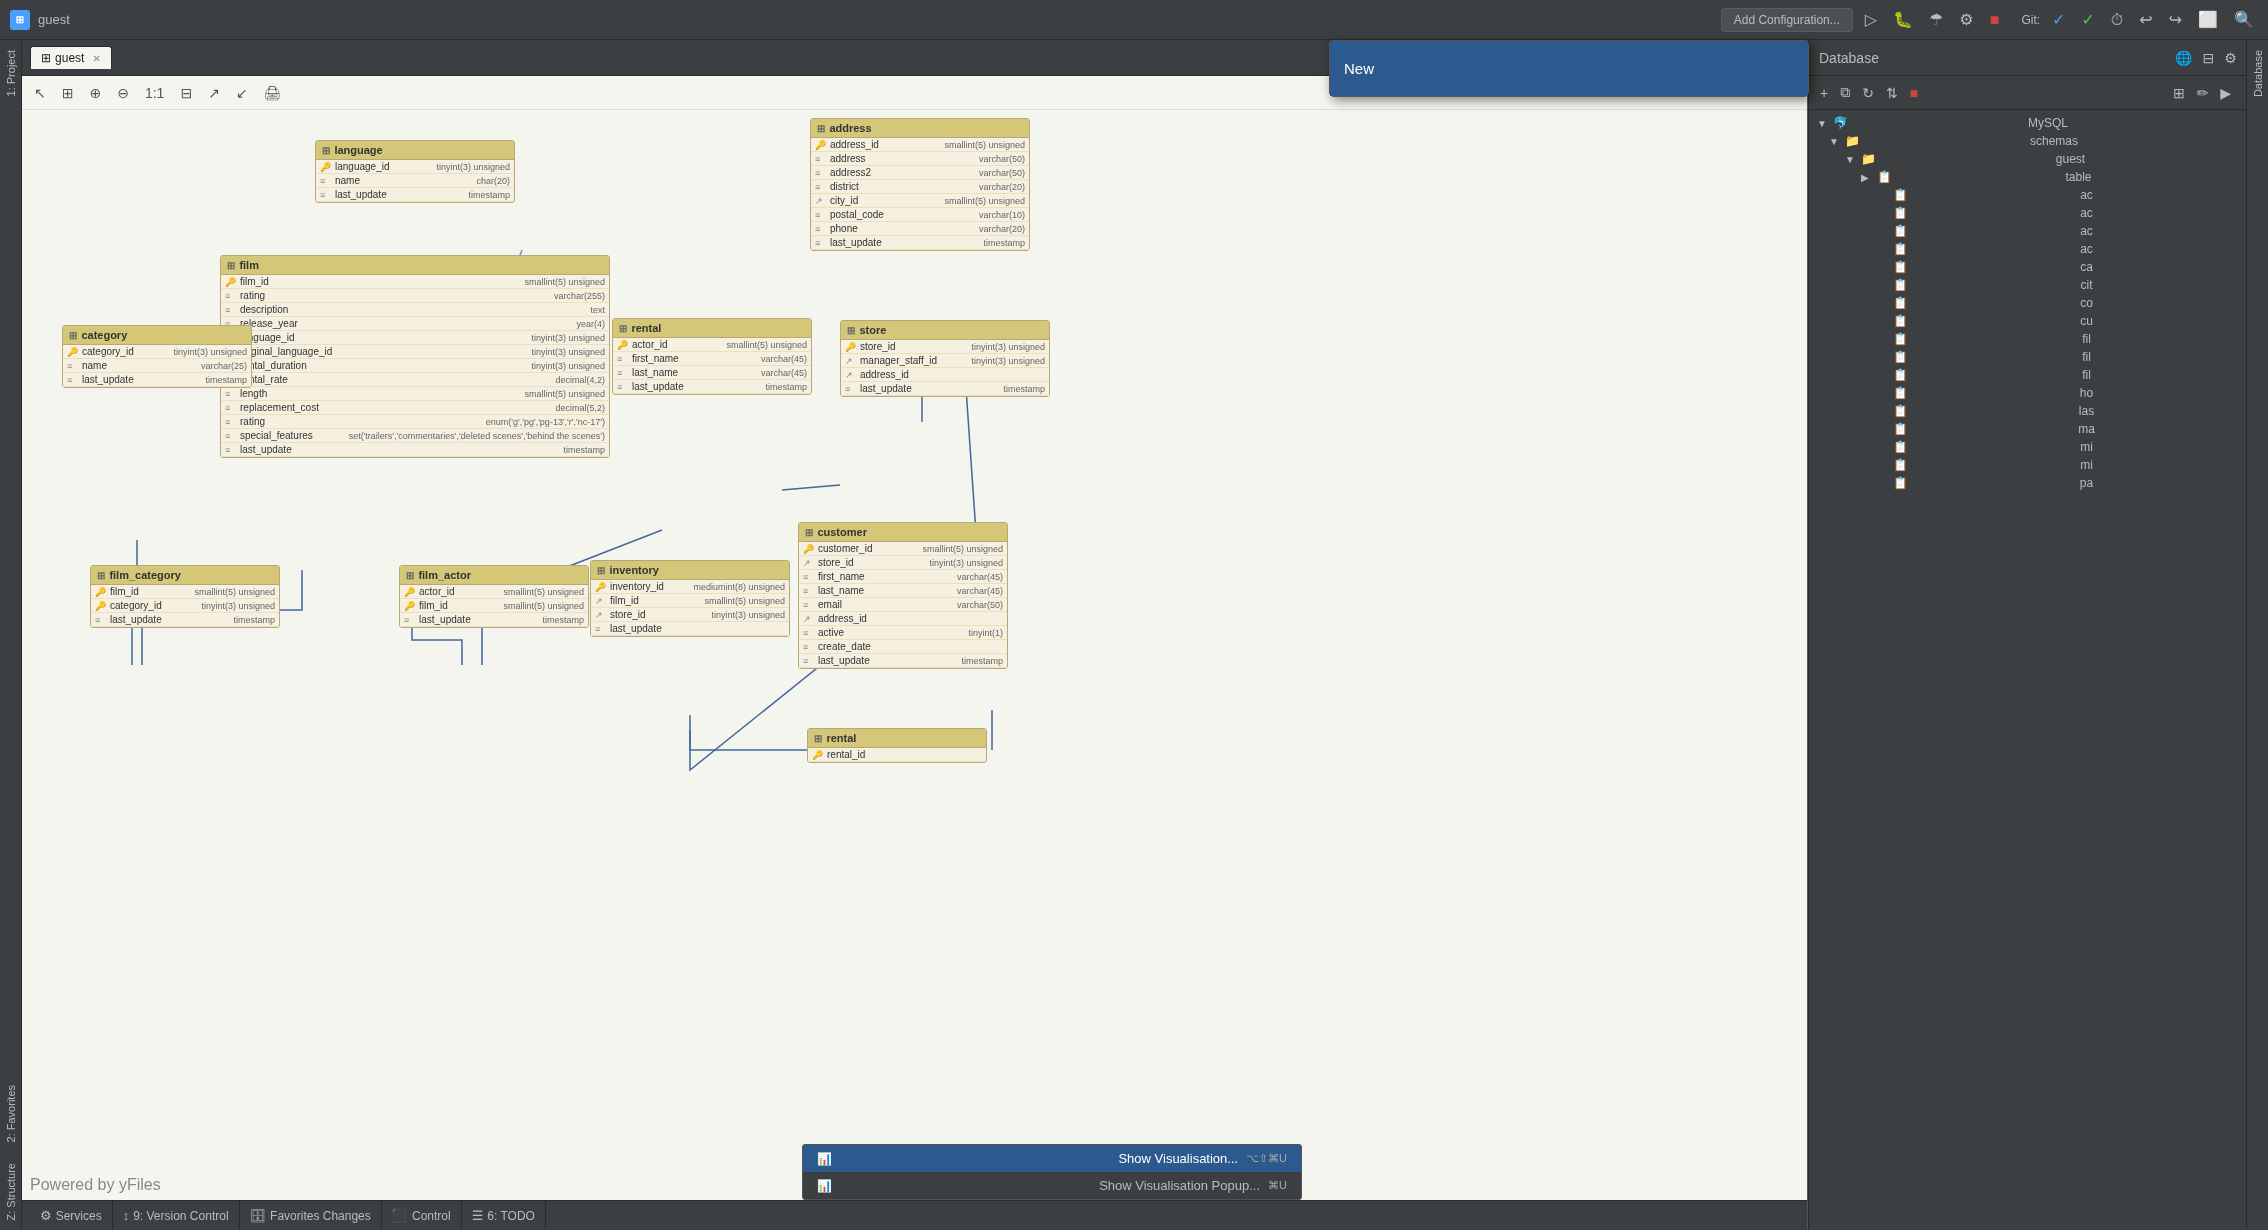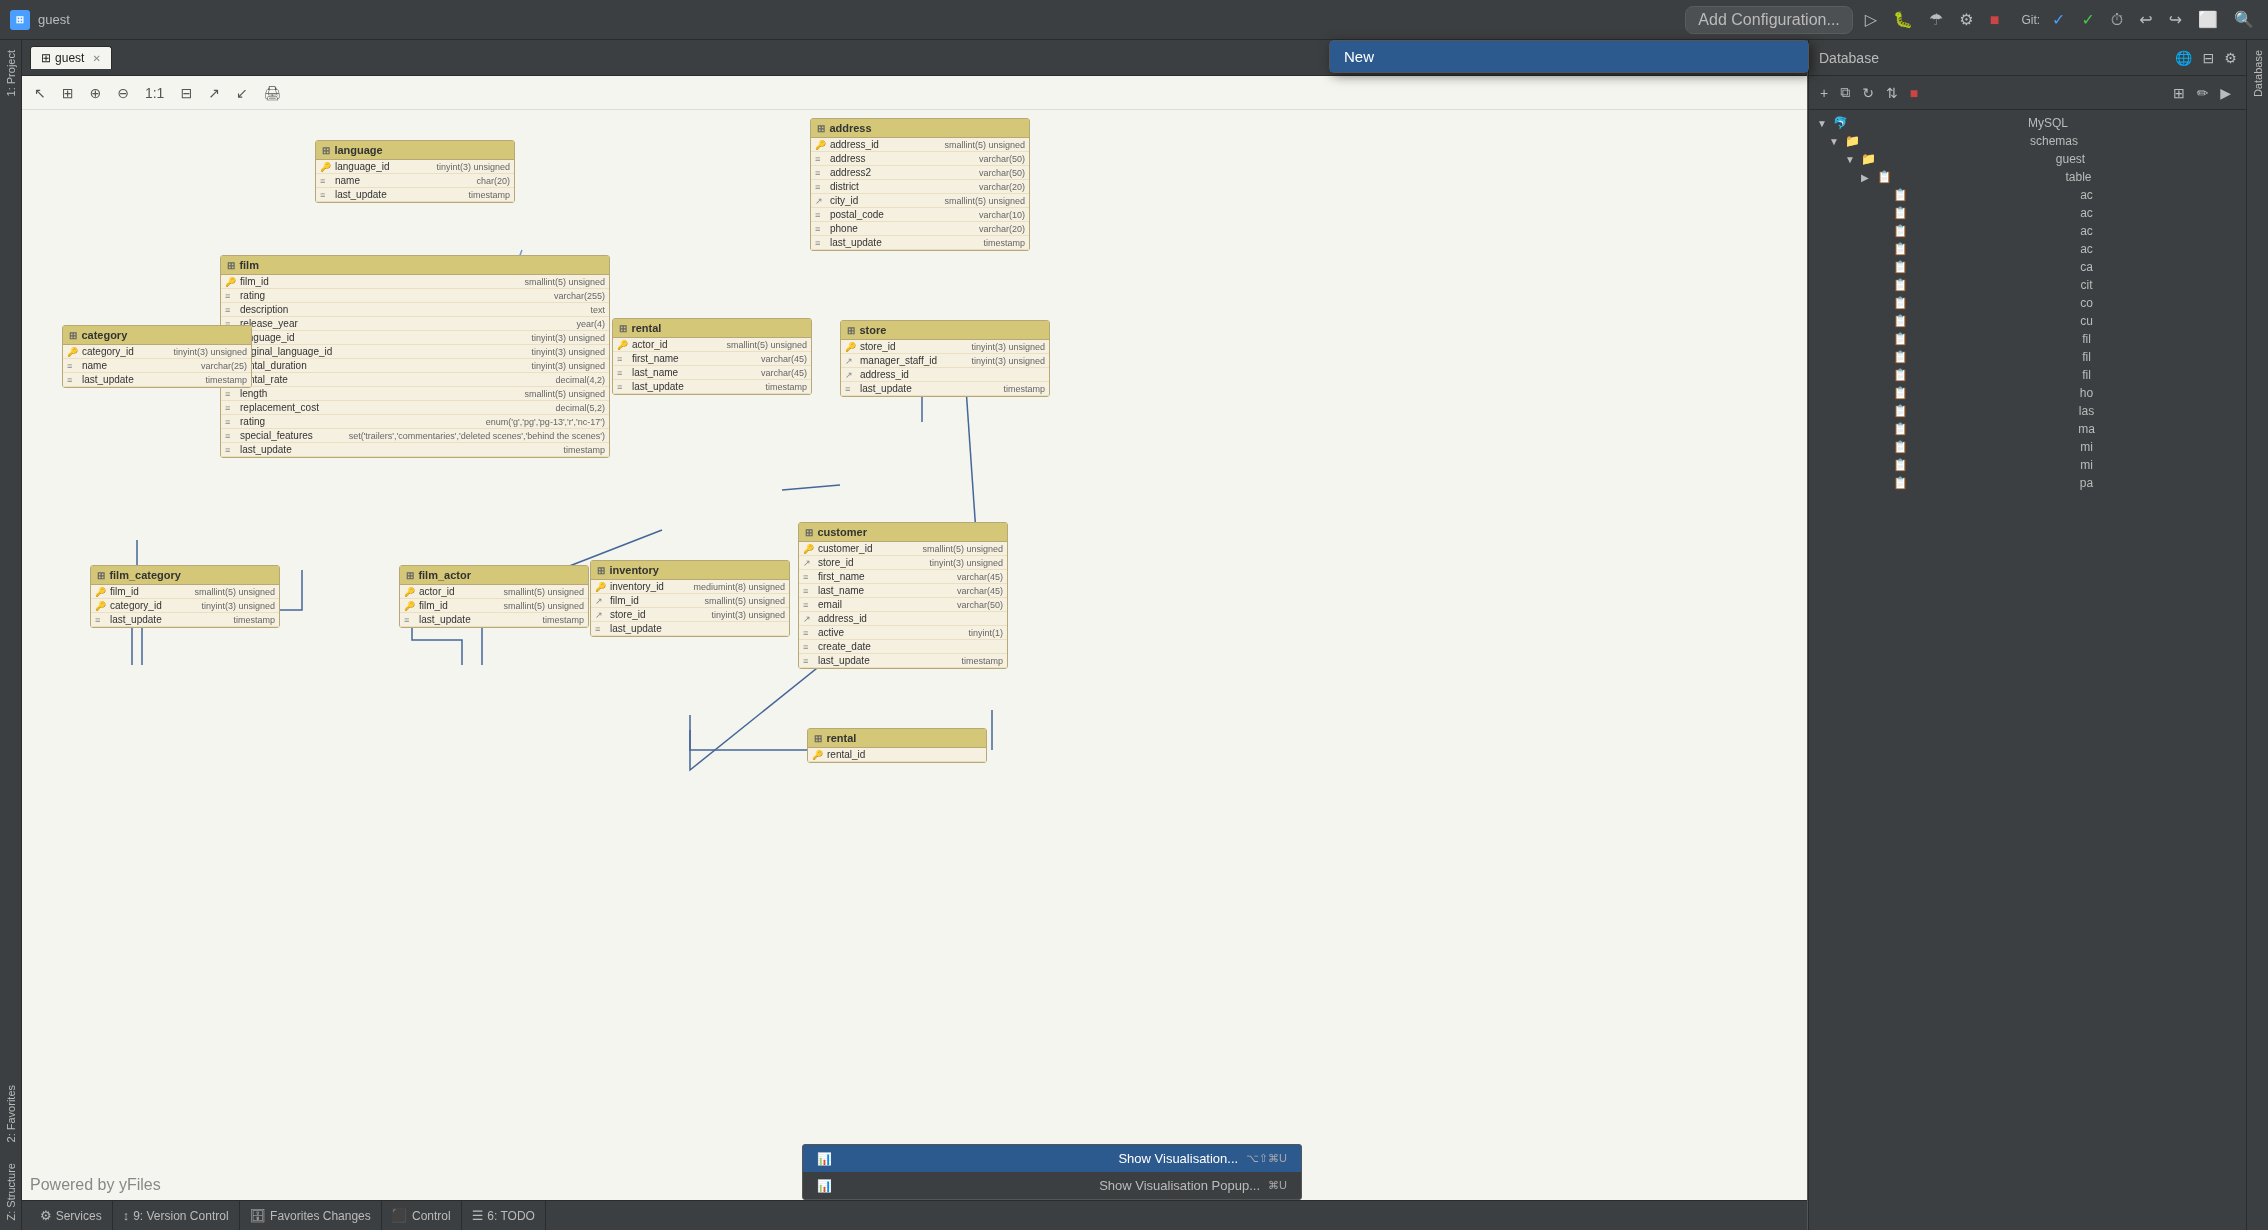--- a/index.html
+++ b/index.html
@@ -9,21 +9,21 @@
     #title-bar {
       height: 40px;
       background: #3c3f41;
       display: flex;
       align-items: center;
       padding: 0 10px;
       border-bottom: 1px solid #2b2b2b;
     }
     #title-bar .app-icon { width: 20px; height: 20px; background: #4a9eff; border-radius: 3px; margin-right: 8px; display: flex; align-items: center; justify-content: center; font-size: 10px; color: white; font-weight: bold; }
     .title-bar-right { margin-left: auto; display: flex; align-items: center; gap: 8px; }
-    .add-config-btn { background: #4c5052; border: 1px solid #5a5d5e; color: #bbbbbb; padding: 4px 12px; border-radius: 8px; font-size: 16px; cursor: pointer; }
+    .add-config-btn { background: #4c5052; border: 1px solid #5a5d5e; color: #bbbbbb; padding: 4px 12px; border-radius: 3px; font-size: 12px; cursor: pointer; }
     .icon-btn { background: none; border: none; color: #bbbbbb; font-size: 16px; cursor: pointer; padding: 4px; }
     .git-label { color: #bbbbbb; font-size: 12px; margin-left: 10px; }
 
     
     #main-layout { display: flex; height: calc(100% - 40px); }
 
     
     #vertical-tabs { width: 22px; background: #3c3f41; display: flex; flex-direction: column; border-right: 1px solid #2b2b2b; }
     .vertical-tab { writing-mode: vertical-rl; transform: rotate(180deg); font-size: 11px; color: #bbbbbb; padding: 10px 5px; cursor: pointer; white-space: nowrap; }
 
@@ -93,21 +93,21 @@
     
     #vis-menu { position: absolute; left: 780px; bottom: 30px; width: 500px; background: #3c3f41; border: 1px solid #555; border-radius: 3px; z-index: 200; }
     .vis-item { display: flex; align-items: center; padding: 6px 14px; cursor: pointer; color: #bbbbbb; font-size: 13px; gap: 8px; }
     .vis-item.active { background: #2d5a8e; color: white; }
     .vis-item .vis-icon { font-size: 12px; min-width: 18px; }
     .vis-item .vis-label { flex: 1; text-align: right; }
     .vis-item .vis-shortcut { color: #aaa; font-size: 11px; }
 
     
     #new-submenu { position: absolute; right: 0; top: 0; width: 460px; background: #3c3f41; border: 1px solid #555; border-radius: 5px; box-shadow: 3px 3px 12px rgba(0,0,0,0.5); z-index: 150; }
-    .new-submenu-item { display: flex; align-items: center; padding: 7px 14px; cursor: pointer; color: #bbbbbb; font-size: 13px; gap: 8px; }
+    .new-submenu-item { display: flex; align-items: center; padding: 19px 14px; cursor: pointer; color: #bbbbbb; font-size: 13px; gap: 8px; }
     .new-submenu-item.selected { background: #2d5a8e; color: white; }
 
     ::-webkit-scrollbar { width: 8px; height: 8px; }
     ::-webkit-scrollbar-track { background: #3c3f41; }
     ::-webkit-scrollbar-thumb { background: #5a5d5e; border-radius: 4px; }
   </style>
 </head>
 <body>
 
 <div id="title-bar">

